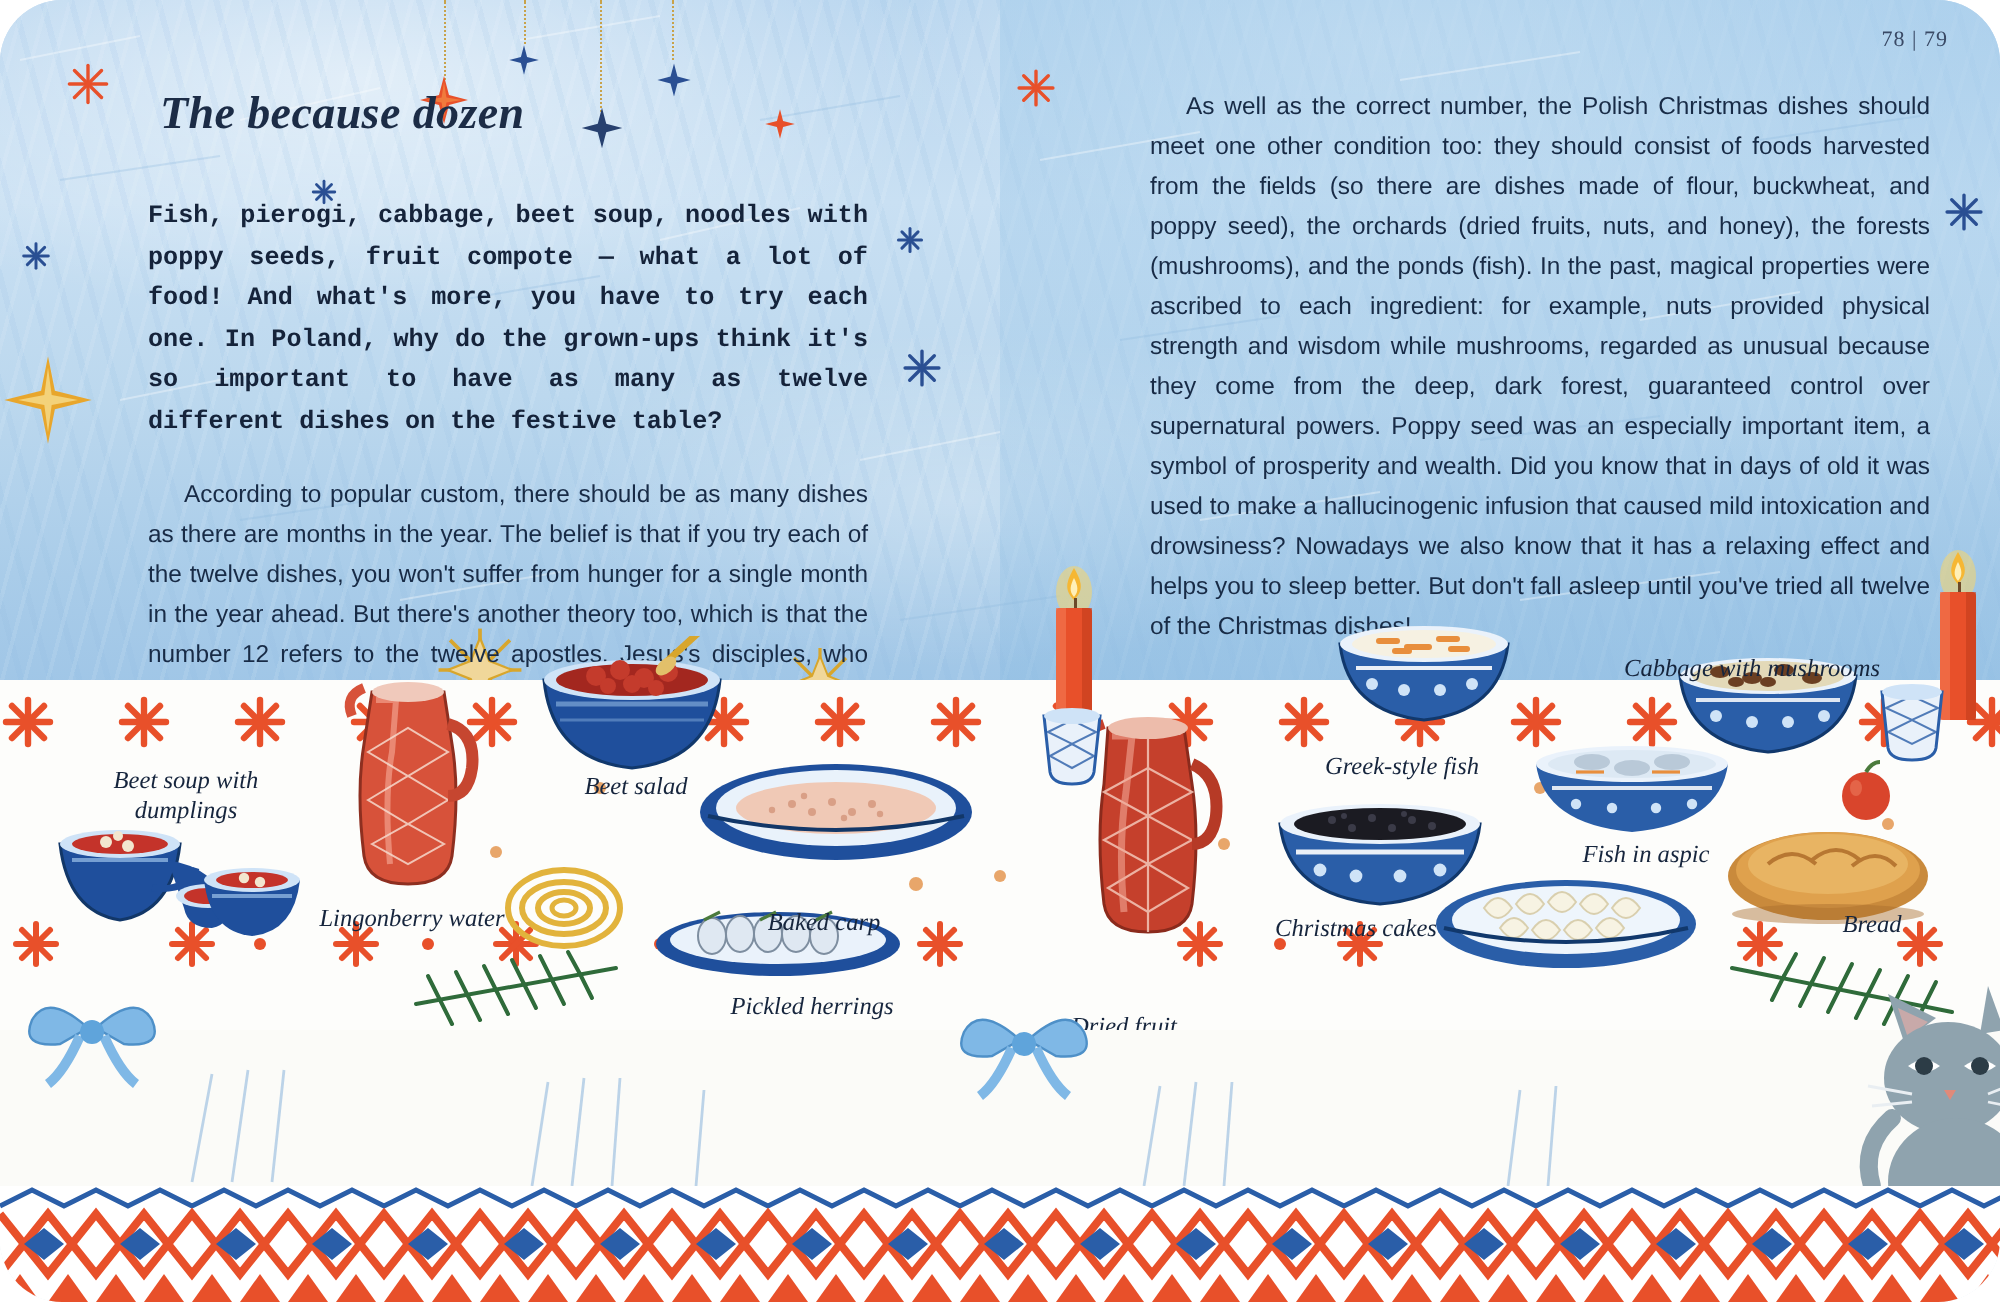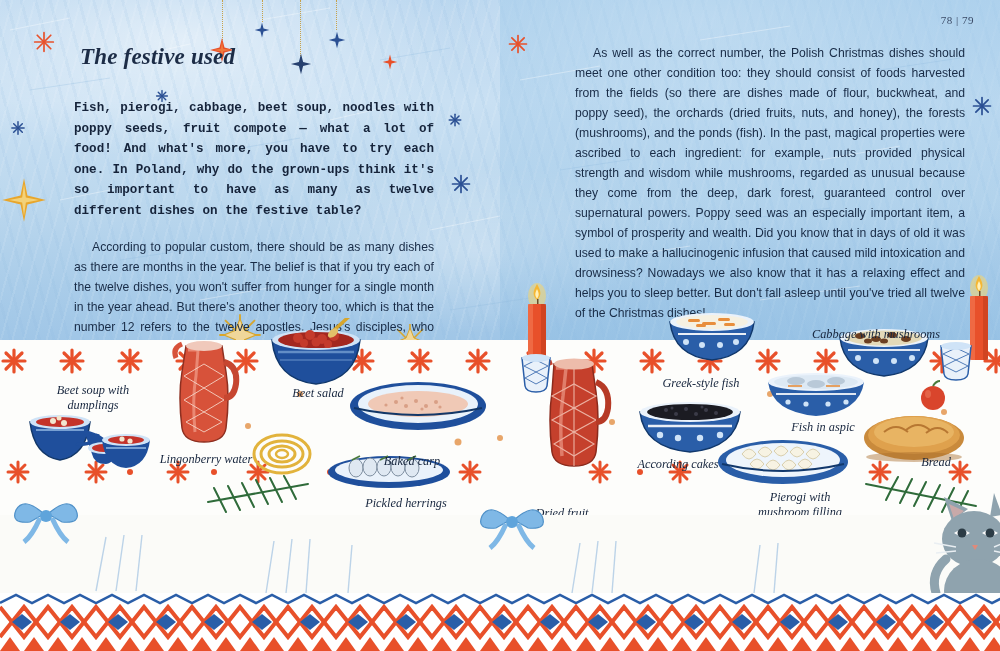--- a/index.html
+++ b/index.html
@@ -12,20 +12,21 @@
     overflow: hidden;
     font-family: "Liberation Sans", sans-serif;
     background: #ffffff;
   }
   #page {
     position: relative;
     width: 1000px;
     height: 651px;
     overflow: hidden;
     background: #cfe2f3;
+    border-radius: 31px;
   }
 
   
   .sky {
     position: absolute;
     left: 0; top: 0;
     width: 1000px;
     height: 360px;
     background:
       radial-gradient(ellipse 420px 170px at 180px 40px, rgba(255,255,255,0.55), rgba(255,255,255,0) 70%),
@@ -320,21 +321,21 @@
     <g stroke="#d8a62c" stroke-width="1.6" fill="none">
       <path d="M20 2 L20 38"></path>
         <path d="M2 20 L38 20"></path>
         <path d="M7 7 L33 33"></path>
         <path d="M33 7 L7 33"></path>
     </g>
     <path d="M20 6 L24 16 L34 20 L24 24 L20 34 L16 24 L6 20 L16 16 Z" fill="#f0d79a" stroke="#d8a62c" stroke-width="1"></path>
   </svg>
 
   <div class="col-left">
-    <h1 class="heading">The festive used</h1>
+    <h1 class="heading">The because dozen</h1>
     <p class="lede">Fish, pierogi, cabbage, beet soup, noodles with poppy seeds, fruit compote — what a lot of food! And what's more, you have to try each one. In Poland, why do the grown-ups think it's so important to have as many as twelve different dishes on the festive table?</p>
     <p class="para">According to popular custom, there should be as many dishes as there are months in the year. The belief is that if you try each of the twelve dishes, you won't suffer from hunger for a single month in the year ahead. But there's another theory too, which is that the number 12 refers to the twelve apostles, Jesus's disciples, who after his death traveled the world preaching the new faith.</p>
   </div>
 
   <div class="col-right">
     <p class="para">As well as the correct number, the Polish Christmas dishes should meet one other condition too: they should consist of foods harvested from the fields (so there are dishes made of flour, buckwheat, and poppy seed), the orchards (dried fruits, nuts, and honey), the forests (mushrooms), and the ponds (fish). In the past, magical properties were ascribed to each ingredient: for example, nuts provided physical strength and wisdom while mushrooms, regarded as unusual because they come from the deep, dark forest, guaranteed control over supernatural powers. Poppy seed was an especially important item, a symbol of prosperity and wealth. Did you know that in days of old it was used to make a hallucinogenic infusion that caused mild intoxication and drowsiness? Nowadays we also know that it has a relaxing effect and helps you to sleep better. But don't fall asleep until you've tried all twelve of the Christmas dishes!</p>
   </div>
 
   <div class="cloth-shadow"></div>
   <div class="tablecloth"></div>
@@ -823,23 +824,21 @@
 
   <div class="caption" style="left:44px; top:383px; width:98px;">Beet soup with
 dumplings</div>
   <div class="caption" style="left:146px; top:452px; width:120px;">Lingonberry water</div>
   <div class="caption" style="left:278px; top:386px; width:80px;">Beet salad</div>
   <div class="caption" style="left:370px; top:430px; width:84px;margin-top:24px;">Baked carp</div>
   <div class="caption" style="left:351px; top:496px; width:110px;">Pickled herrings</div>
   <div class="caption" style="left:520px; top:477px; width:84px;margin-top:29px;">Dried fruit
 compote</div>
   <div class="caption" style="left:648px; top:376px; width:106px;text-align:center;">Greek-style fish</div>
-  <div class="caption" style="left:620px; top:457px; width:116px;">According cakes</div>
-  <div class="caption" style="left:742px; top:490px; width:116px;">Pierogi with
-mushroom filling</div>
+  <div class="caption" style="left:620px; top:457px; width:116px;">Christmas cakes</div>
   <div class="caption" style="left:778px; top:420px; width:90px;">Fish in aspic</div>
   <div class="caption" style="left:796px; top:327px; width:160px;">Cabbage with mushrooms</div>
   <div class="caption" style="left:906px; top:455px; width:60px;">Bread</div>
 
   <div class="table-drop"></div>
 
   <svg class="spruce" style="left:198px; top:462px;" width="120" height="56">
     <g stroke="#2f6b3a" stroke-width="2" stroke-linecap="round">
       <path d="M10 40 L110 22"></path>
       <path d="M22 38 L16 26"></path>

